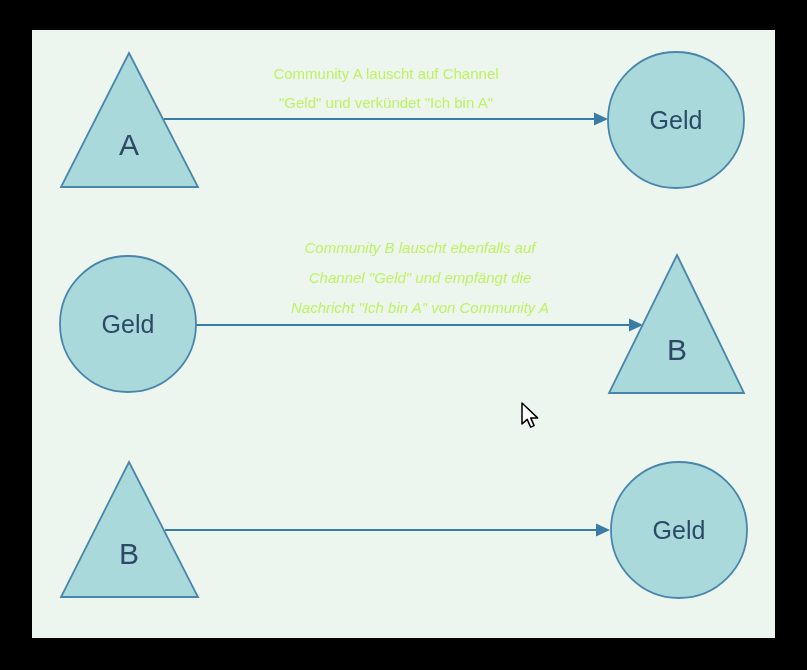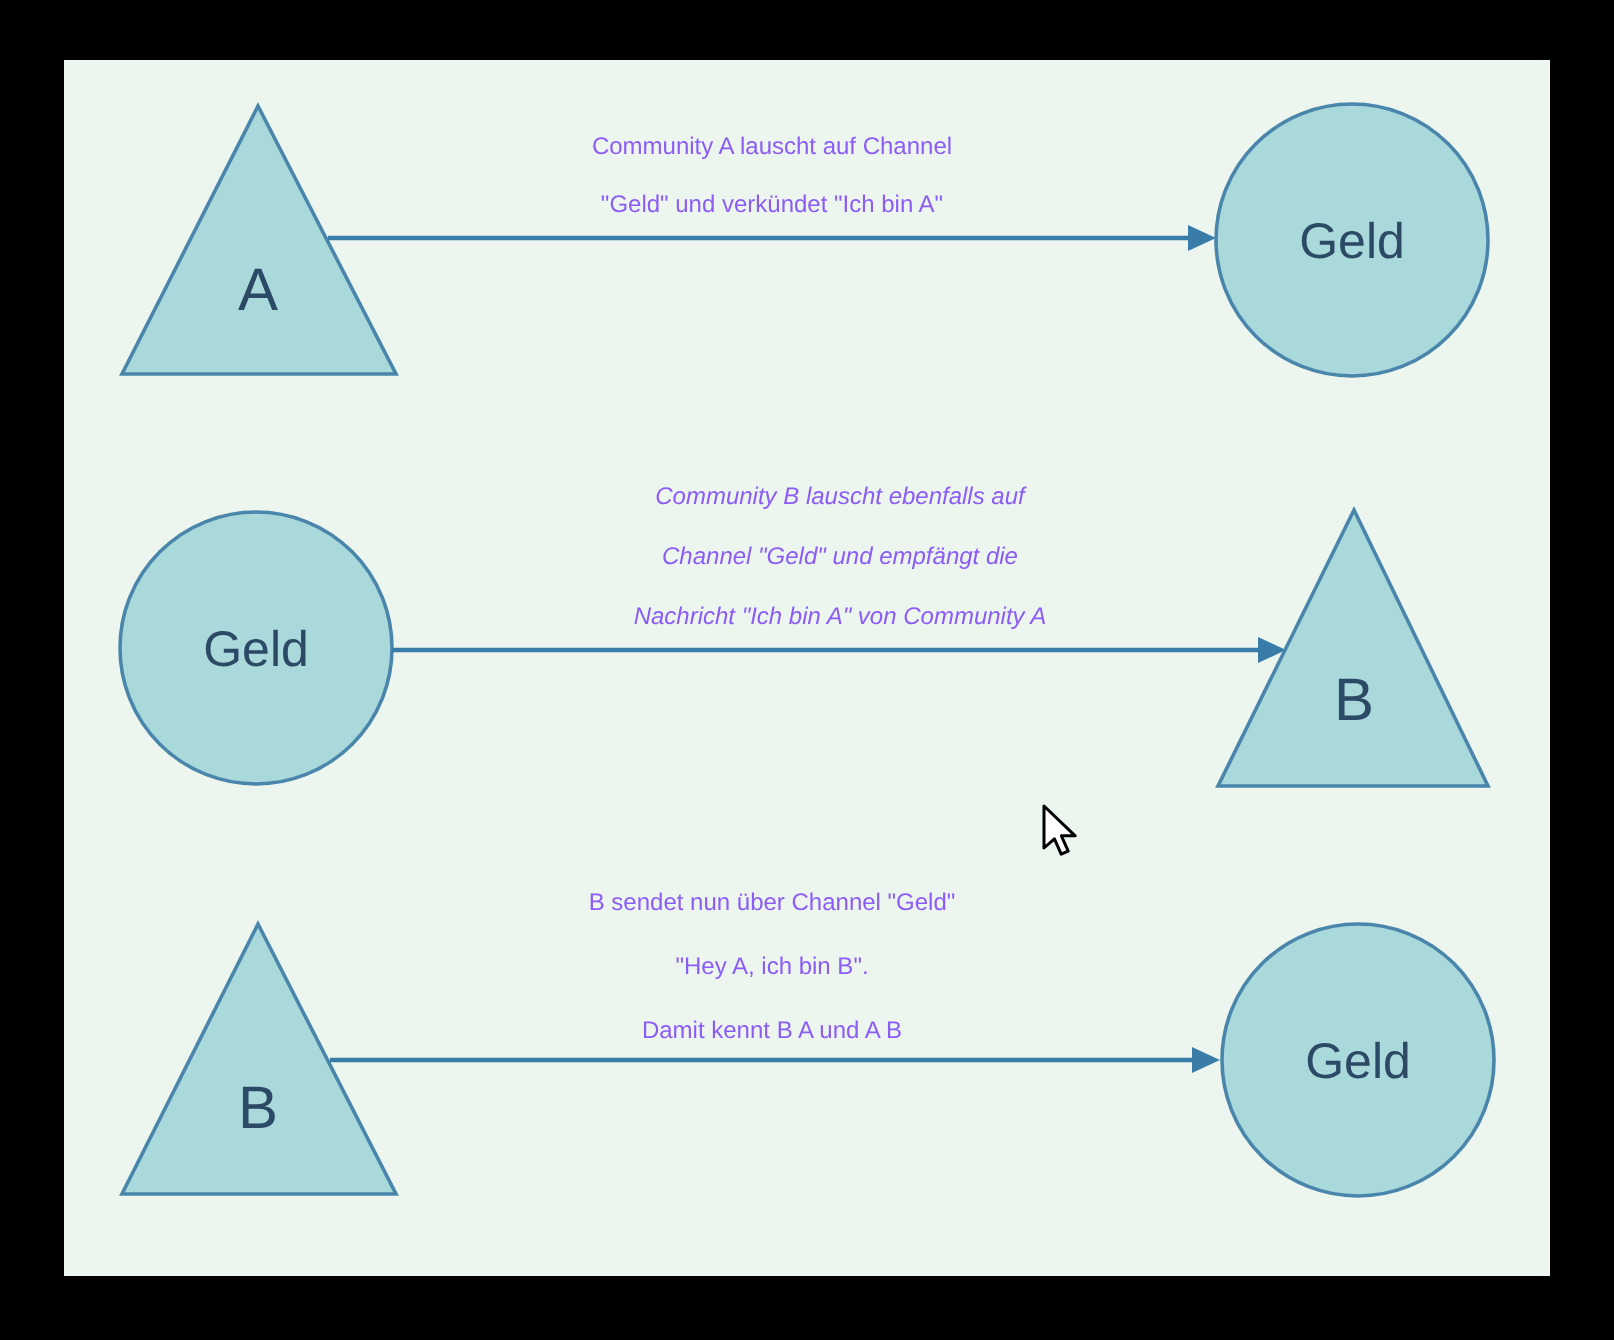--- a/index.html
+++ b/index.html
@@ -26,22 +26,22 @@
     text-anchor: middle;
     font-family: "Liberation Sans", sans-serif;
   }
   .shape-label.big { font-size: 30px; }
   .shape-label.med { font-size: 25px; }
   .note {
     position: absolute;
     transform: translateX(-50%);
     text-align: center;
     white-space: nowrap;
-    color: #8b5cf6;
-    font-size: 12px;
+    color: #bef264;
+    font-size: 15px;
     font-family: "Liberation Sans", sans-serif;
   }
   .note-row1 { left: 386px; top: 59px;  line-height: 29px; }
   .note-row2 { left: 420px; top: 233px; line-height: 30px; font-style: italic; }
   .note-row3 { left: 386px; top: 435px; line-height: 32px; }
   .note span { display: block; }
   .cursor {
     position: absolute;
     left: 521px; top: 402px;
     width: 20px; height: 28px;
@@ -81,22 +81,17 @@
     <span>Community A lauscht auf Channel</span>
     <span>"Geld" und verkündet "Ich bin A"</span>
   </div>
 
   <div class="note note-row2">
     <span>Community B lauscht ebenfalls auf</span>
     <span>Channel "Geld" und empfängt die</span>
     <span>Nachricht "Ich bin A" von Community A</span>
   </div>
 
-  <div class="note note-row3">
-    <span>B sendet nun über Channel "Geld"</span>
-    <span>"Hey A, ich bin B".</span>
-    <span>Damit kennt B A und A B</span>
-  </div>
 
   <svg class="cursor" width="20" height="28" viewBox="0 0 20 28">
     <polygon points="1,1 1,22 6.2,17.4 9.6,25.1 13.1,23.6 9.7,15.9 16.6,15.9" stroke-width="1.5" stroke-linejoin="round" fill="#ffffff" stroke="#000000"></polygon>
   </svg>
 </div>
 
 </body></html>

